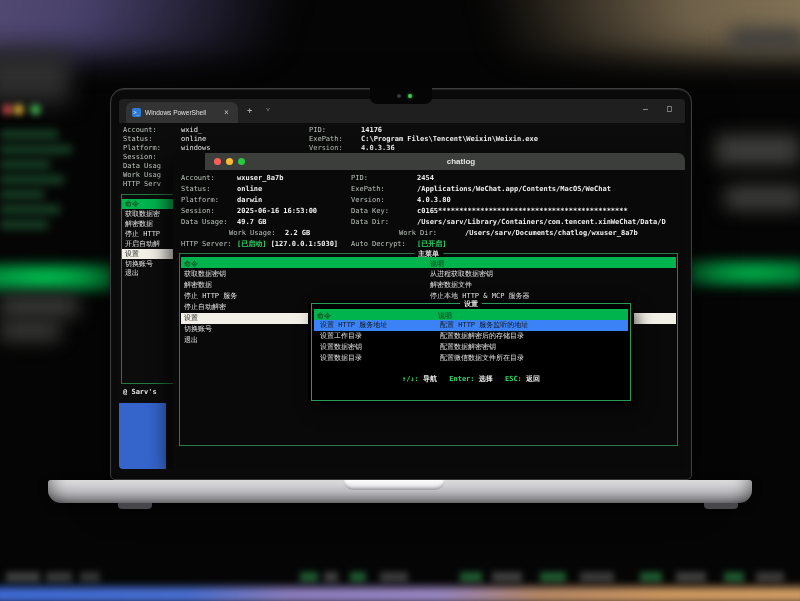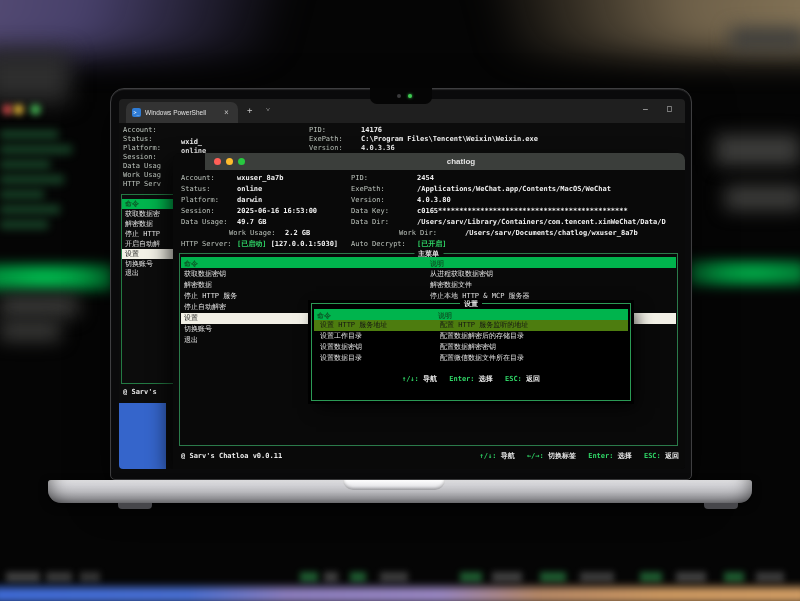--- a/index.html
+++ b/index.html
@@ -46,21 +46,21 @@
   .ps-tab-icon { left:6px; top:6px; width:9px; height:9px; background:#2f7cd6; border-radius:2px; color:#fff; font-size:5px; line-height:9px; text-align:center; font-family:"DejaVu Sans Mono",monospace; }
   .ps-tab-title { left:19px; top:7px; font-family:"Liberation Sans",sans-serif; font-size:6.5px; color:#e2e2e2; white-space:nowrap; }
   .ps-tab-close { left:98px; top:6px; font-size:8px; color:#bbb; }
   .ps-newtab { left:128px; top:6px; font-size:9px; color:#c6c6c6; }
   .ps-chevron { left:147px; top:7px; font-size:7px; color:#c6c6c6; }
   .ps-min { left:524px; top:6px; font-size:8px; color:#cccccc; }
   .ps-max { left:548px; top:5px; font-size:8px; color:#cccccc; }
 
   .ps-row { position:absolute; left:4px; font-size:7px; line-height:9px; white-space:nowrap; }
   .ps-label { color:#bec6be; }
-  .ps-val { position:absolute; left:58px; top:12px; color:#f0f0f0; font-weight:bold; }
+  .ps-val { position:absolute; left:58px; top:0; color:#f0f0f0; font-weight:normal; }
   .ps-rrow { position:absolute; left:190px; font-size:7px; line-height:9px; white-space:nowrap; }
   .ps-rval { position:absolute; left:52px; top:0; color:#f0f0f0; font-weight:bold; width:300px; }
 
   .ps-menu { left:2px; top:95px; width:73px; height:190px; border:1px solid #237a43; background:#0c0c0c; }
   .ps-mrow { position:absolute; left:0; width:100%; height:10px; font-size:7px; line-height:10px; color:#e6e6e6; white-space:nowrap; padding-left:3px; }
   .ps-mhead { background:#00b44d; color:#0a5c28; font-weight:bold; }
   .ps-msel { background:#f2f0e6; color:#111; }
   .ps-sarv { left:4px; top:289px; font-size:7px; color:#e8e8e8; font-weight:bold; }
   .ps-blue { left:0; top:304px; width:47px; height:66px; background:#3565cb; }
 
@@ -88,21 +88,21 @@
   .cl-mrow .desc { position:absolute; left:249px; }
   .cl-msel { background:#f2f0e6; color:#141414; }
 
   .cl-dialog { left:138px; top:150px; width:320px; height:98px; background:#000;
                border:1px solid #2b9a55; box-shadow:0 0 0 3px #000, 5px 7px 16px rgba(0,0,0,.75); z-index:30; }
   .dl-head { position:absolute; left:2px; top:5px; width:314px; height:11px; background:#00b44d; }
   .dl-head .hd-desc { left:124px; }
   .dl-row { position:absolute; left:2px; width:314px; height:11px; font-size:7px; line-height:11px; color:#e4e4e4; white-space:nowrap; }
   .dl-row .cmd { position:absolute; left:6px; }
   .dl-row .desc { position:absolute; left:126px; }
-  .dl-sel { background:#4d7c0f; color:#141414; }
+  .dl-sel { background:#3b82f6; color:#141414; }
   .dl-help { position:absolute; left:0; top:70px; width:100%; text-align:center; font-size:7px; color:#e2e2e2; white-space:nowrap; }
   .key { color:#2fd566; font-weight:bold; }
   .dl-help .lbl, .cl-status .lbl { color:#e2e2e2; font-weight:bold; }
 
   .cl-status { left:0; top:297px; width:512px; height:14px; font-size:7px; line-height:12px; }
   .cl-status-left { position:absolute; left:8px; color:#ececec; font-weight:bold; white-space:nowrap; }
   .cl-status-right { position:absolute; right:6px; color:#e2e2e2; white-space:nowrap; }
   .sp { display:inline-block; width:8px; }
 </style>
 </head>
@@ -281,29 +281,20 @@
             <span class="cmd">设置数据目录</span>
             <span class="desc">配置微信数据文件所在目录</span>
           </div>
         <div class="dl-help">
           <span class="key">↑/↓:</span> <span class="lbl">导航</span><span class="sp"></span>
           <span class="key">Enter:</span> <span class="lbl">选择</span><span class="sp"></span>
           <span class="key">ESC:</span> <span class="lbl">返回</span>
         </div>
       </div>
 
-      <div class="abs cl-status">
-        <span class="cl-status-left">@ Sarv's Chatloa v0.0.11</span>
-        <span class="cl-status-right">
-          <span class="key">↑/↓:</span> <span class="lbl">导航</span><span class="sp"></span>
-          <span class="key">←/→:</span> <span class="lbl">切换标签</span><span class="sp"></span>
-          <span class="key">Enter:</span> <span class="lbl">选择</span><span class="sp"></span>
-          <span class="key">ESC:</span> <span class="lbl">返回</span>
-        </span>
-      </div>
     </div>
   </div>
 
   <div class="abs notch">
     <div class="abs cam"></div>
     <div class="abs lamp"></div>
   </div>
 </div>
 
 <div class="abs base">

